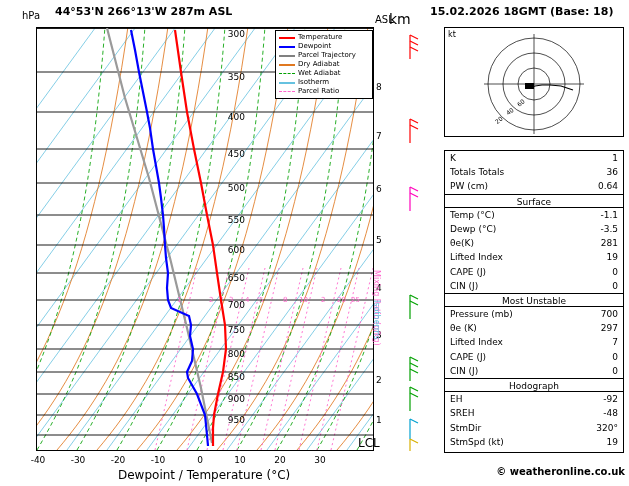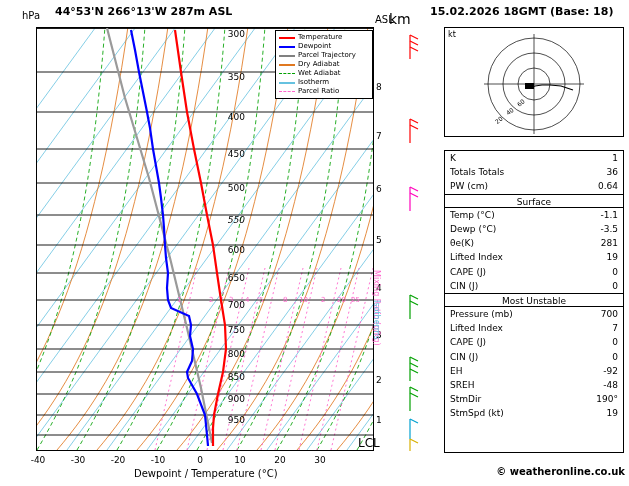--- a/index.html
+++ b/index.html
@@ -38,21 +38,21 @@
     padding:2px 3px; font-size:7px; line-height:9.4px;
   }
   #legend .row { display:flex; align-items:center; height:9px; }
   #legend .sw { width:16px; height:0; border-top-width:2px; border-top-style:solid; margin-right:3px; flex:none; }
   #legend .sw.dash { border-top-style:dashed; border-top-width:1.5px; }
   #legend .tx { font-size:7px; color:#000; }
 
   
   .ylab { position:absolute; right:384px; font-size:9px; text-align:right; width:24px;margin-top:6px; }
   .xlab { position:absolute; top:455px; font-size:9px; text-align:center; width:30px; }
-  #xaxis-title { left:134px; top:468px; font-size:10px;text-align:right; }
+  #xaxis-title { left:118px; top:468px; font-size:12px;text-align:right; }
   .kmlab { position:absolute; left:376px; font-size:9px; }
 
   #mixing-label {
     position:absolute; left:381px; top:270px;
     font-size:8px; color:#ff66cc;
     transform-origin:0 0; transform:rotate(90deg);
     white-space:nowrap;
   }
   #isotherm-label {
     position:absolute; left:381px; top:300px;
@@ -230,21 +230,21 @@
           <span class="tx">Parcel Ratio</span>
         </div>
     </div>
   </div>
 
   <div class="lbl ylab" style="top:23px;">300</div>
   <div class="lbl ylab" style="top:66px;">350</div>
   <div class="lbl ylab" style="top:106px;">400</div>
   <div class="lbl ylab" style="top:143px;">450</div>
   <div class="lbl ylab" style="top:177px;">500</div>
-  <div class="lbl ylab" style="top:209px;font-style:italic;">550</div>
+  <div class="lbl ylab" style="top:209px;">550</div>
   <div class="lbl ylab" style="top:239px;">600</div>
   <div class="lbl ylab" style="top:267px;">650</div>
   <div class="lbl ylab" style="top:294px;">700</div>
   <div class="lbl ylab" style="top:319px;">750</div>
   <div class="lbl ylab" style="top:343px;">800</div>
   <div class="lbl ylab" style="top:366px;">850</div>
   <div class="lbl ylab" style="top:388px;">900</div>
   <div class="lbl ylab" style="top:409px;">950</div>
 
   <div class="lbl xlab" style="left:23px;">-40</div>
@@ -374,43 +374,48 @@
         <span class="k">CIN (J)</span>
         <span class="v">0</span>
       </div>
 
     <div class="sect">Most Unstable</div>
     <div class="trow">
         <span class="k">Pressure (mb)</span>
         <span class="v">700</span>
       </div>
     <div class="trow">
+        <span class="k">θe (K)</span>
+        <span class="v">297</span>
+      </div>
+    <div class="trow">
         <span class="k">Lifted Index</span>
         <span class="v">7</span>
       </div>
     <div class="trow">
         <span class="k">CAPE (J)</span>
         <span class="v">0</span>
       </div>
     <div class="trow">
         <span class="k">CIN (J)</span>
         <span class="v">0</span>
       </div>
 
+    <div class="sect">Hodograph</div>
     <div class="trow">
         <span class="k">EH</span>
         <span class="v">-92</span>
       </div>
     <div class="trow">
         <span class="k">SREH</span>
         <span class="v">-48</span>
       </div>
     <div class="trow">
         <span class="k">StmDir</span>
-        <span class="v">190°</span>
+        <span class="v">320°</span>
       </div>
     <div class="trow">
         <span class="k">StmSpd (kt)</span>
         <span class="v">19</span>
       </div>
   </div>
 
   <div class="lbl" id="copyright">© weatheronline.co.uk</div>
 
 </div>

